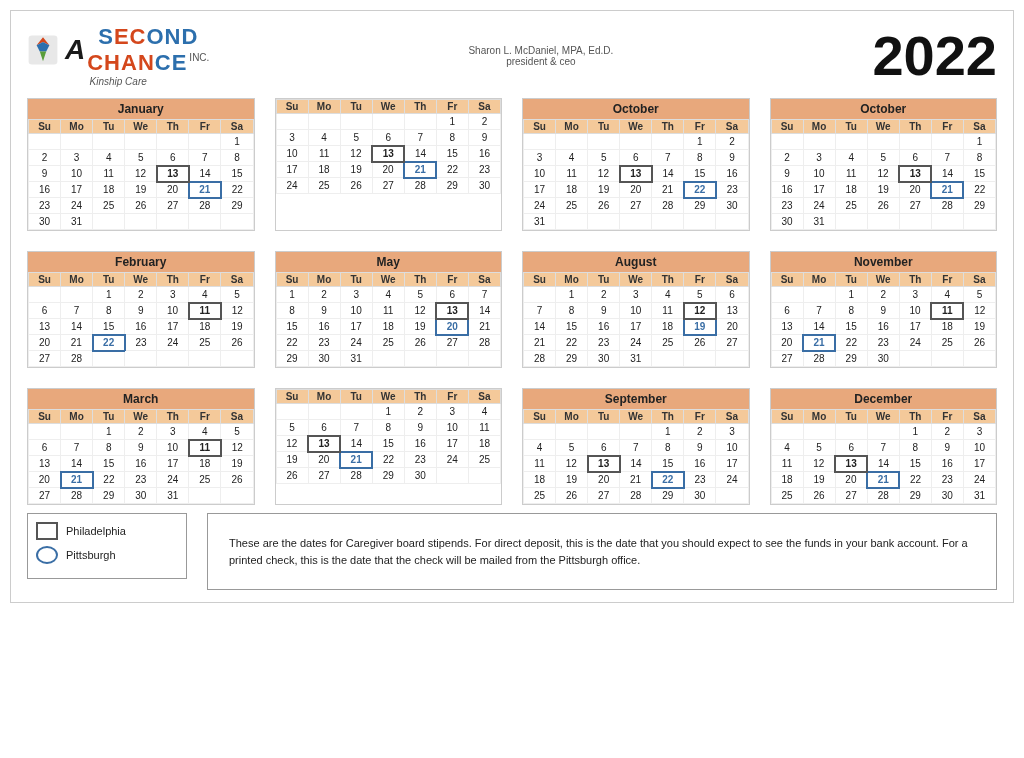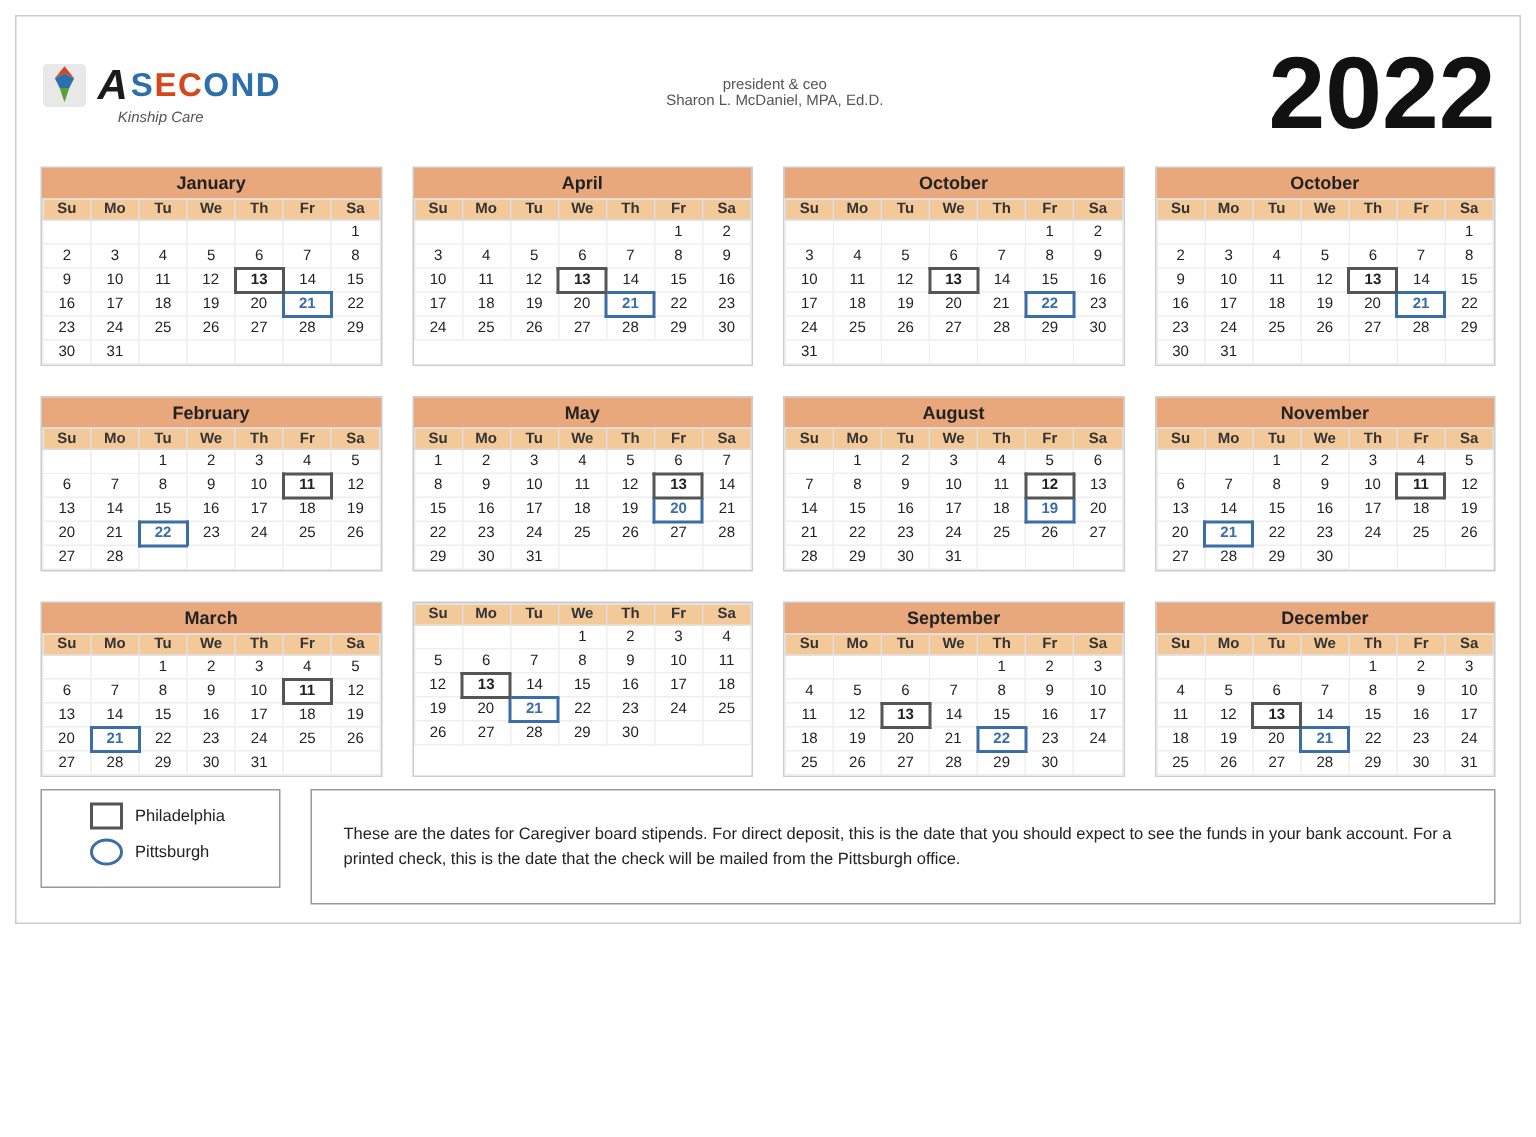--- a/index.html
+++ b/index.html
@@ -69,21 +69,21 @@
       height: 32px;
       margin-right: 4px;
     }
     .tagline {
       font-size: 10px;
       color: #555;
       text-align: center;
       flex: 1;
     }
     .year-title {
-      font-size: 68px;
+      font-size: 56px;
       font-weight: bold;
       color: #111;
       margin-left: auto;
     }
     
     .calendars-grid {
       display: grid;
       grid-template-columns: repeat(4, 1fr);
       gap: 20px;
       margin-bottom: 8px;
@@ -135,21 +135,21 @@
     }
     
     .footer-area {
       display: flex;
       gap: 20px;
       margin-top: 8px;
       align-items: flex-start;
     }
     .legend {
       border: 1px solid #999;
-      padding: 8px 32px;
+      padding: 8px 8px;
       min-width: 160px;
     }
     .legend-item {
       display: flex;
       align-items: center;
       gap: 8px;
       margin-bottom: 6px;
       font-size: 11px;
     }
     .legend-box {
@@ -186,27 +186,31 @@
           <rect x="2" y="2" width="36" height="36" rx="4" fill="#e8e8e8"></rect>
           <polygon points="20,4 28,14 20,10 12,14" fill="#d4471c"></polygon>
           <polygon points="20,10 28,14 24,22 16,22 12,14" fill="#2c6fad"></polygon>
           <polygon points="16,22 24,22 20,34" fill="#5a9e3a"></polygon>
         </svg>
         <span class="logo-a">A</span>
         <span style="display:flex; flex-direction:column;">
           <span style="display:flex; align-items:baseline; gap:2px;justify-content:center;">
             <span class="logo-second">S<span style="color:#d4471c">EC</span>OND</span>
           </span>
+          <span style="display:flex; align-items:baseline; gap:2px;">
+            <span class="logo-chance">CHAN<span style="color:#2c6fad">CE</span></span>
+            <span class="logo-inc">INC.</span>
+          </span>
         </span>
       </div>
       <span class="logo-kinship">Kinship Care</span>
     </div>
     <div class="tagline">
+      <div>Sharon L. McDaniel, MPA, Ed.D.</div>
       <div>president &amp; ceo</div>
-      <div>Sharon L. McDaniel, MPA, Ed.D.</div>
     </div>
     <div class="year-title">2022</div>
   </div>
 
   <div class="calendars-grid" id="calendars-grid">
   <div class="calendar-month">
         <div class="month-header">January</div>
         <table class="cal-table">
           <thead>
             <tr>
@@ -271,21 +275,20 @@
               <td class="empty"></td>
               <td class="empty"></td>
               <td class="empty"></td>
               <td class="empty"></td>
               <td class="empty"></td>
             </tr>
           </tbody>
         </table>
       </div>
       <div class="calendar-month">
-        <div class="month-header">April</div>
         <table class="cal-table">
           <thead>
             <tr>
               <th>Su</th>
               <th>Mo</th>
               <th>Tu</th>
               <th>We</th>
               <th>Th</th>
               <th>Fr</th>
               <th>Sa</th>

